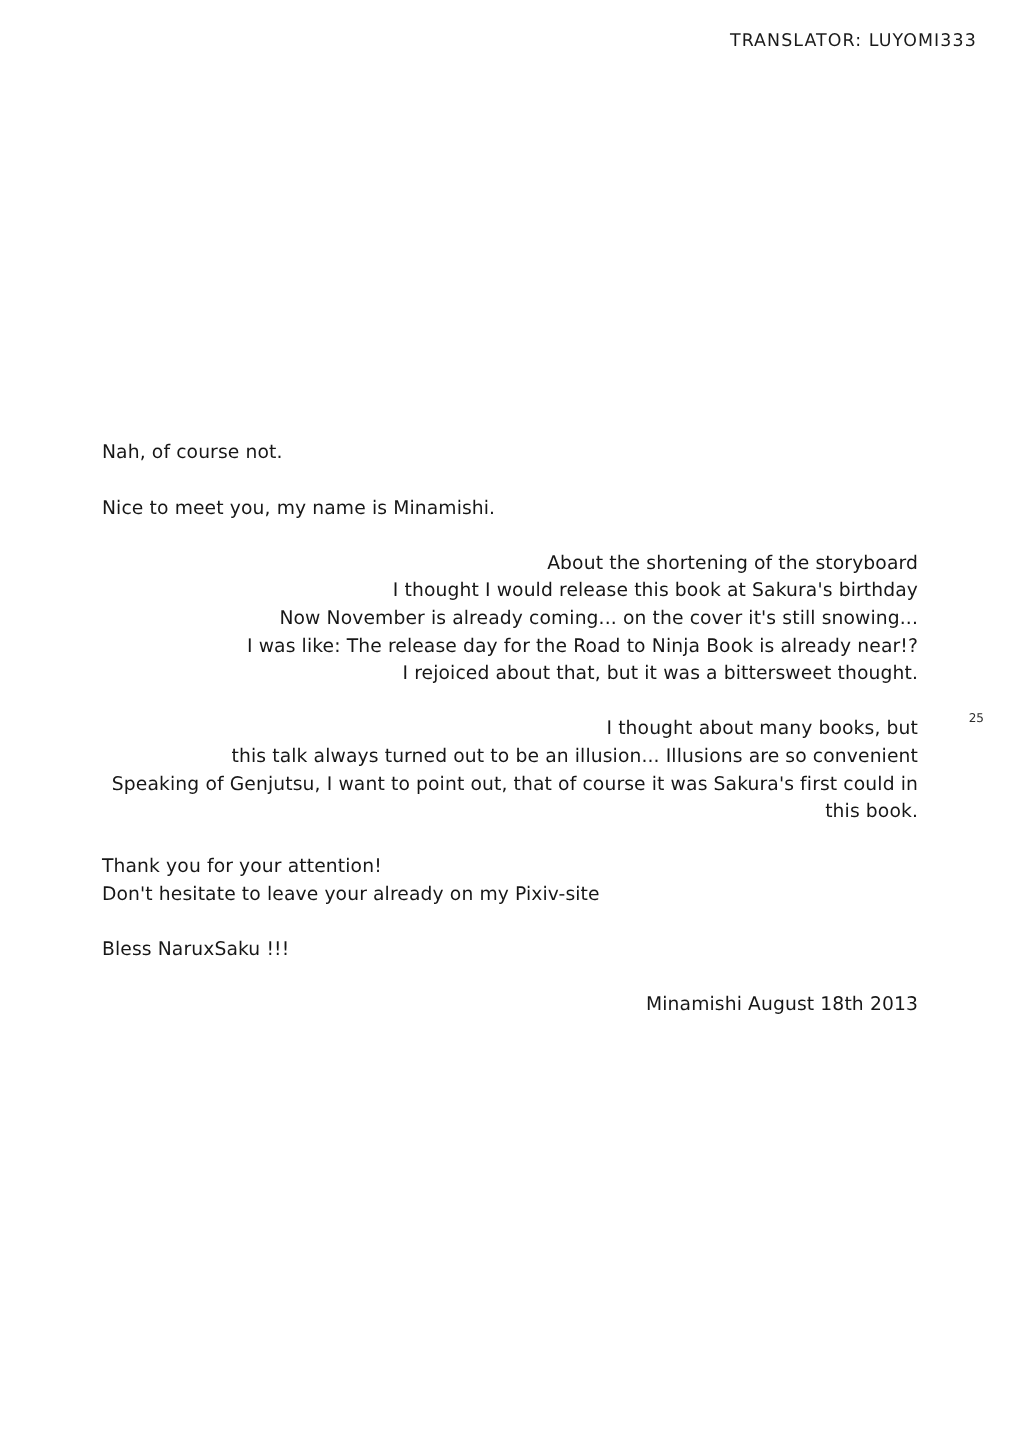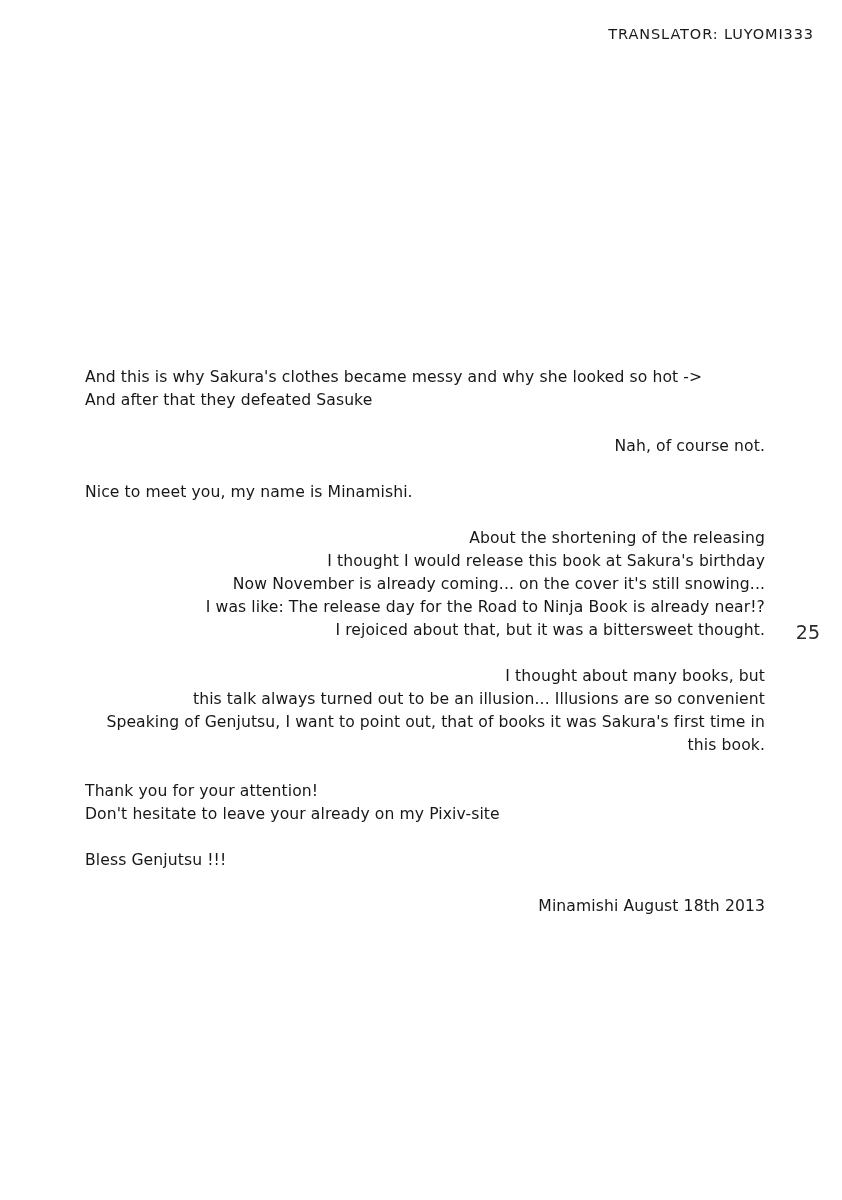--- a/index.html
+++ b/index.html
@@ -28,24 +28,23 @@
     font-size: 14.5px;
     letter-spacing: 0.9px;
     color: #1a1a1a;
     white-space: nowrap;
     font-family: "DejaVu Sans", sans-serif;
   }
   .page-number {
     position: absolute;
     top: 594px;
     right: 22px;
-    font-size: 19px;
+    font-size: 10px;
     color: #2b2b2b;
     font-family: "DejaVu Sans", sans-serif;
-    margin-top: 27px;
   }
   .afterword {
     position: absolute;
     left: 85px;
     top: 366px;
     width: 680px;
     font-size: 15.6px;
     line-height: 23px;
     color: #171717;
     font-family: "DejaVu Sans", sans-serif;
@@ -70,64 +69,60 @@
 <body>
 
 <div class="page">
 
   <div class="translator-credit">TRANSLATOR: LUYOMI333</div>
 
   <div class="page-number">25</div>
 
   <div class="afterword">
 
-    <div class="para">
-      <span class="line">And this is why Sakura's clothes became messy and why she looked so hot -&gt;</span>
-      <span class="line">And after that they defeated Sasuke</span>
-    </div>
 
     <div class="para">
       <span class="line">Nah, of course not.</span>
     </div>
 
     <div class="spacer-lg"></div>
 
     <div class="para">
       <span class="line">Nice to meet you, my name is Minamishi.</span>
     </div>
 
     <div class="para">
     </div>
 
     <div class="para">
-      <span class="line">About the shortening of the releasing</span>
+      <span class="line">About the shortening of the storyboard</span>
       <span class="line">I thought I would release this book at Sakura's birthday</span>
       <span class="line">Now November is already coming... on the cover it's still snowing...</span>
       <span class="line">I was like: The release day for the Road to Ninja Book is already near!?</span>
       <span class="line">I rejoiced about that, but it was a bittersweet thought.</span>
     </div>
 
     <div class="para">
       <span class="line">I thought about many books, but</span>
       <span class="line">this talk always turned out to be an illusion... Illusions are so convenient</span>
-      <span class="line">Speaking of Genjutsu, I want to point out, that of books it was Sakura's first time in</span>
+      <span class="line">Speaking of Genjutsu, I want to point out, that of course it was Sakura's first could in</span>
       <span class="line">this book.</span>
     </div>
 
     <div class="spacer-lg"></div>
 
     <div class="para">
       <span class="line">Thank you for your attention!</span>
       <span class="line">Don't hesitate to leave your already on my Pixiv-site</span>
     </div>
 
     <div class="spacer-lg"></div>
 
     <div class="para">
-      <span class="line">Bless Genjutsu !!!</span>
+      <span class="line">Bless NaruxSaku !!!</span>
     </div>
 
     <div class="para">
       <span class="line">Minamishi August 18th 2013</span>
     </div>
 
   </div>
 </div>
 
 </body></html>

